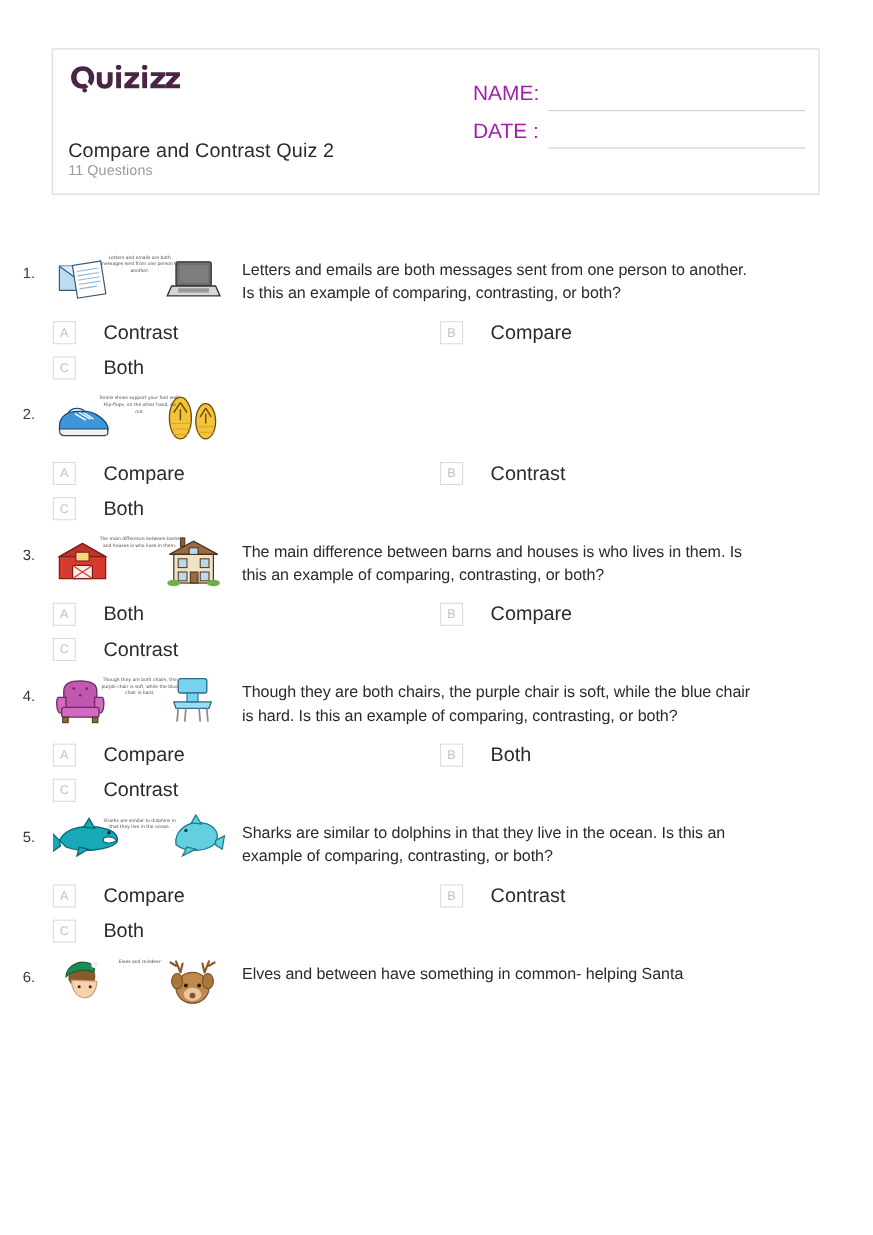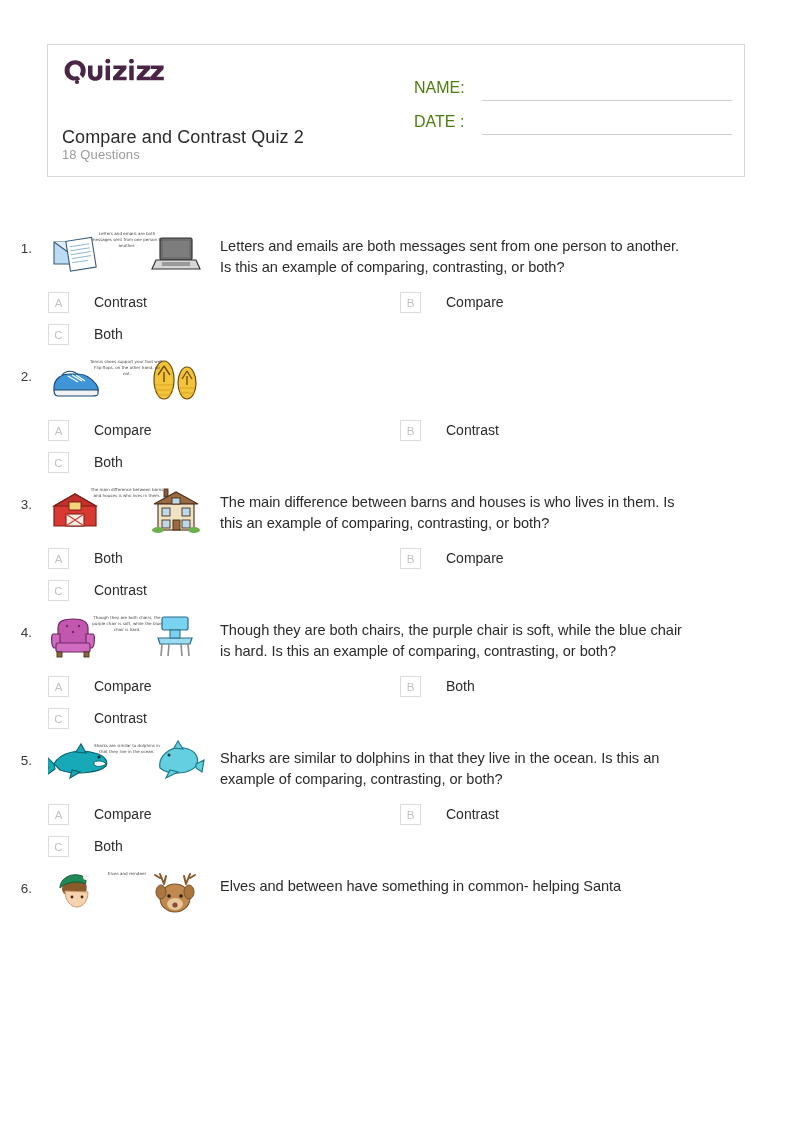--- a/index.html
+++ b/index.html
@@ -32,22 +32,22 @@
     font-size:13px; color:#9a9a9a; letter-spacing:.1px;
     white-space:nowrap;
   }
   .fields{
     position:absolute; left:366px; top:22px; width:318px;
   }
   .field-row{
     display:flex; align-items:flex-end; height:34px;
   }
   .field-label{
-    font-size:16px; color:#4d7c0f; white-space:nowrap;
-    padding-bottom:4px; min-width:64px;
+    font-size:19px; color:#a21caf; white-space:nowrap;
+    padding-bottom:4px; min-width:64px;margin-left:16px;
   }
   .field-line{
     flex:1; border-bottom:1px solid #cfcfcf; height:20px; margin-left:4px;
   }
 
   
   .questions{ position:absolute; left:0; top:222px; width:794px; }
   .q{ position:relative; }
   .q-main{ display:flex; align-items:flex-start; }
   .q-num{
@@ -82,21 +82,21 @@
   }
   .ans.slot-a, .ans.slot-c{ margin-left:48px; }
   .ans.slot-b{ margin-left:0px; }
   .letter-box{
     width:21px; height:21px; border:1px solid #dcdcdc;
     color:#c3c3c3; font-size:11.5px; line-height:21px;
     text-align:center; flex:none; box-sizing:border-box;
     background:#fff;
   }
   .ans-label{
-    margin-left:25px; font-size:14px; color:#2b2b2b;
+    margin-left:25px; font-size:18px; color:#2b2b2b;
     white-space:nowrap;
   }
 </style>
 </head>
 <body>
 
 <div class="page">
 
   <div class="header-card">
 
@@ -111,21 +111,21 @@
           <path d="M51.4 6.6h13.0v3.3l-7.2 7.8h7.4v3.5H51.0v-3.3l7.2-7.8h-6.8z"></path>
           <rect x="67.3" y="6.6" width="4.4" height="14.6"></rect>
           <circle cx="69.5" cy="2.2" r="2.4"></circle>
           <path d="M75.1 6.6h13.0v3.3l-7.2 7.8h7.4v3.5H74.7v-3.3l7.2-7.8h-6.8z"></path>
           <path d="M88.6 6.6h13.0v3.3l-7.2 7.8h7.4v3.5H88.2v-3.3l7.2-7.8h-6.8z"></path>
         </g>
       </svg>
     </div>
 
     <div class="quiz-title">Compare and Contrast Quiz 2</div>
-    <div class="quiz-sub">18 Questions</div>
+    <div class="quiz-sub">11 Questions</div>
 
     <div class="fields">
       <div class="field-row">
         <span class="field-label">NAME:</span>
         <span class="field-line"></span>
       </div>
       <div class="field-row">
         <span class="field-label">DATE :</span>
         <span class="field-line"></span>
       </div>

